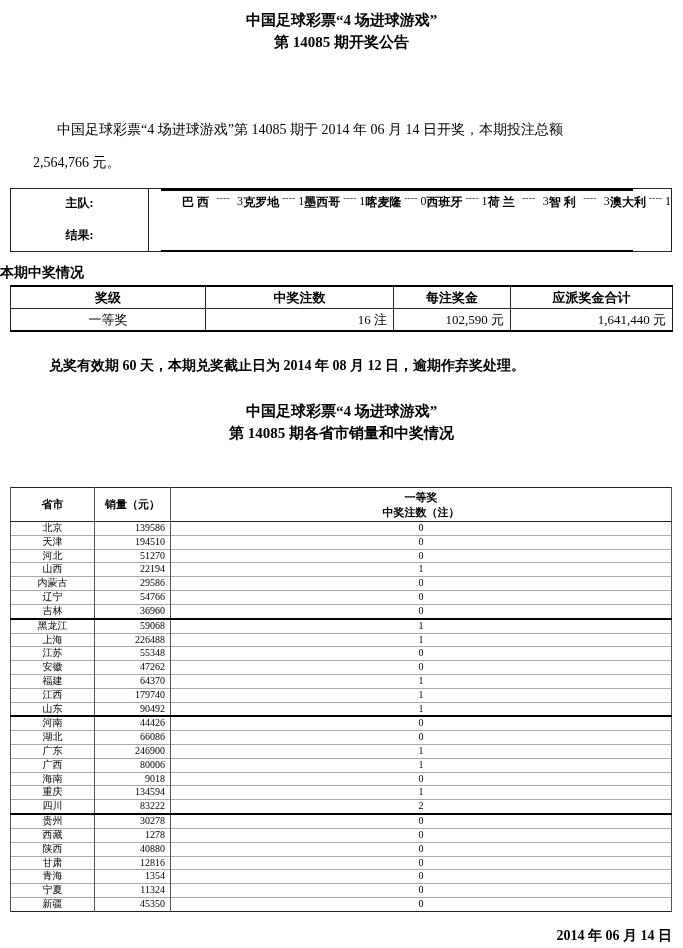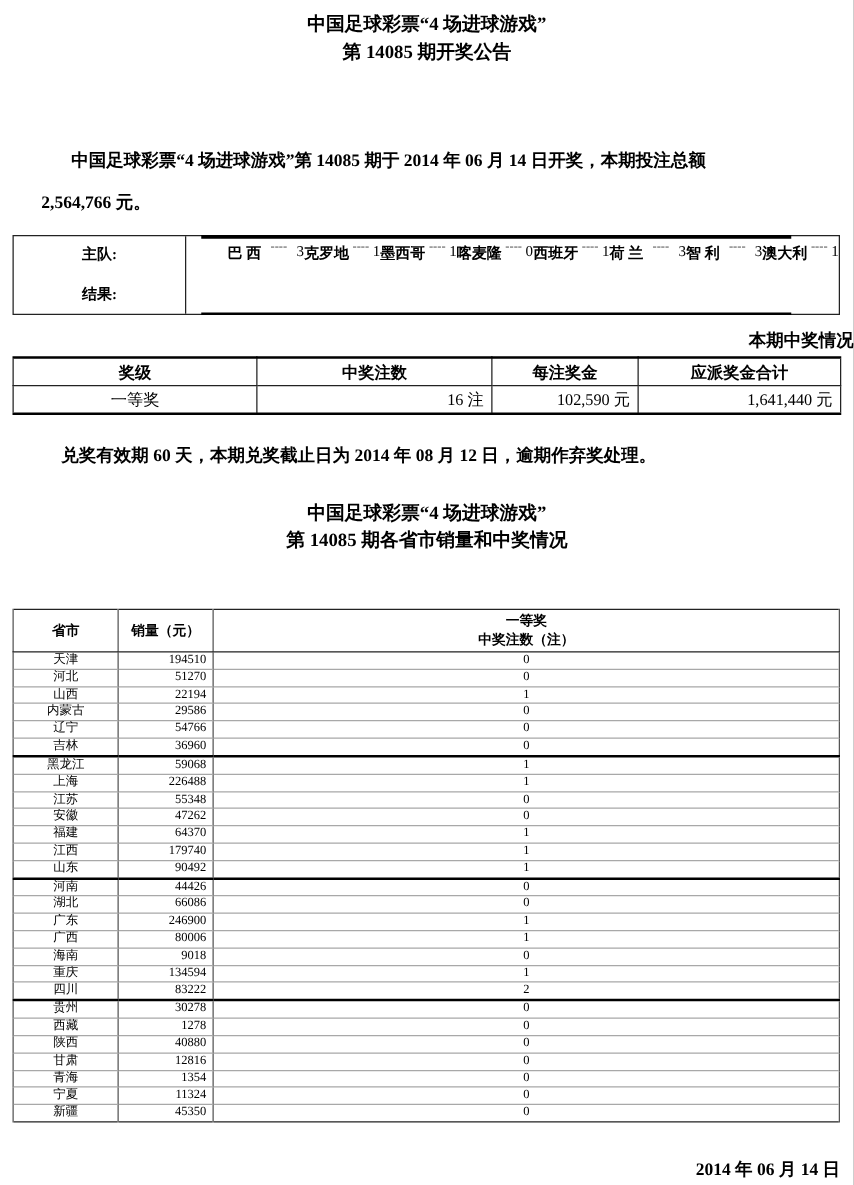--- a/index.html
+++ b/index.html
@@ -5,36 +5,36 @@
   html,body{margin:0;padding:0;background:#888;}
   .page{
     width:683px;height:948px;background:#ffffff;position:relative;
     font-family:"Liberation Serif","DejaVu Serif",serif;color:#000;
     margin:0 auto;overflow:hidden;
   }
   
   .doc-title{padding-top:9px;text-align:center;font-weight:bold;font-size:15px;line-height:22px;}
   .section-title{margin-top:24px;text-align:center;font-weight:bold;font-size:15px;line-height:22px;}
   
-  .intro{margin:60px 36px 0 33px;font-size:14px;font-weight:bold;line-height:33px;}
+  .intro{margin:60px 36px 0 33px;font-size:14px;font-weight:normal;line-height:33px;}
   .intro .l1{text-indent:24px;}
   
   .match-table{position:relative;margin:9px 11px 0 10px;height:62px;border:1px solid #222;display:flex;background:#fff;gap:33px;}
   .thick-seg{position:absolute;left:150px;width:472px;height:2.5px;background:#000;z-index:2;}
   .thick-seg.top{top:-1px;}
   .thick-seg.bottom{bottom:-1px;}
   .match-labels{width:137px;border-right:1px solid #222;display:flex;flex-direction:column;justify-content:space-between;padding:6px 0 7px;}
   .match-label{text-align:center;font-weight:bold;font-size:12px;}
   .match-teams{flex:1;display:flex;}
   .team-col{flex:1;display:flex;flex-direction:row;justify-content:space-between;text-align:center;padding:5px 0 7px;}
   .team-name{font-weight:bold;font-size:12px;}
   .team-dash{font-size:10px;line-height:7px;color:#444;}
   .team-result{font-size:12px;}
   
-  .prize-title{margin-top:12px;text-align:right;font-size:14px;font-weight:bold;}
+  .prize-title{margin-top:12px;text-align:left;font-size:14px;font-weight:bold;}
   .prize-table{margin:3px 11px 0 10px;width:662px;border-collapse:collapse;table-layout:fixed;font-size:13px;
     border-top:2px solid #000;border-bottom:2px solid #000;}
   .prize-table th,.prize-table td{border:1px solid #222;height:21px;padding:0;}
   .prize-table th{font-weight:bold;text-align:center;}
   .prize-table td.c-center{text-align:center;}
   .prize-table td.c-right{text-align:right;padding-right:6px;}
   .pw0{width:195px;} .pw1{width:188px;} .pw2{width:117px;} .pw3{width:162px;}
   
   .notice{margin:24px 36px 0 33px;font-size:14px;font-weight:bold;text-indent:16px;line-height:20px;}
   
@@ -162,20 +162,25 @@
         <th>省市</th>
         <th>销量（元）</th>
         <th class="prize-head-2line">
           <div>一等奖</div>
           <div>中奖注数（注）</div>
         </th>
       </tr>
     </thead>
     <tbody id="province-body">
         <tr>
+          <td class="t-prov">北京</td>
+          <td class="t-sales">139586</td>
+          <td class="t-count">0</td>
+        </tr>
+        <tr>
           <td class="t-prov">天津</td>
           <td class="t-sales">194510</td>
           <td class="t-count">0</td>
         </tr>
         <tr>
           <td class="t-prov">河北</td>
           <td class="t-sales">51270</td>
           <td class="t-count">0</td>
         </tr>
         <tr>

